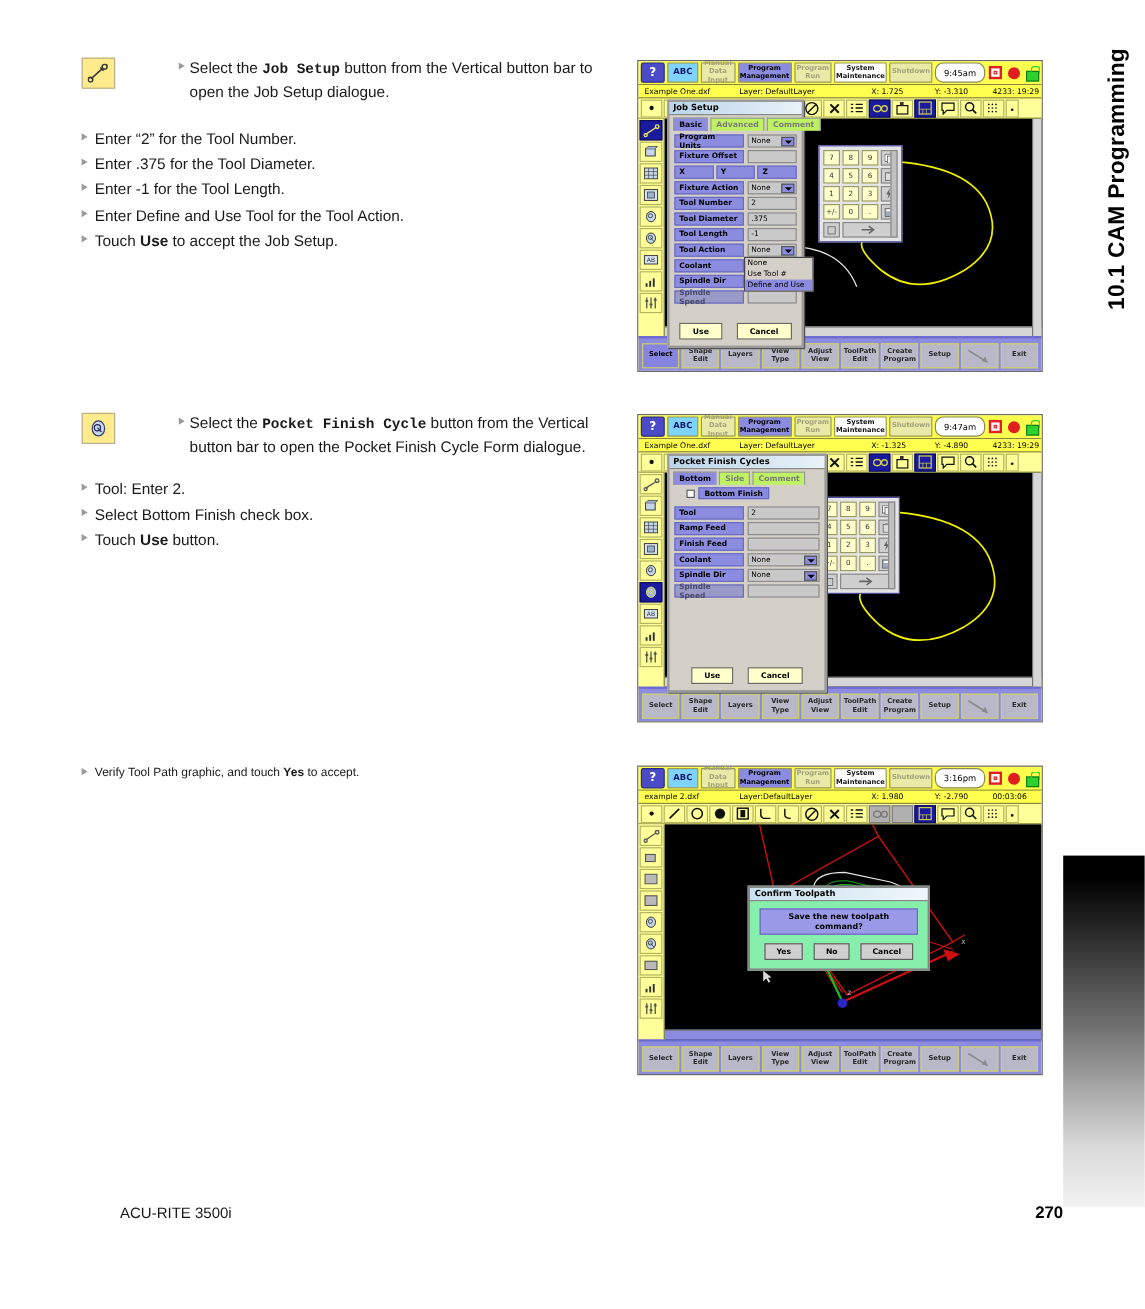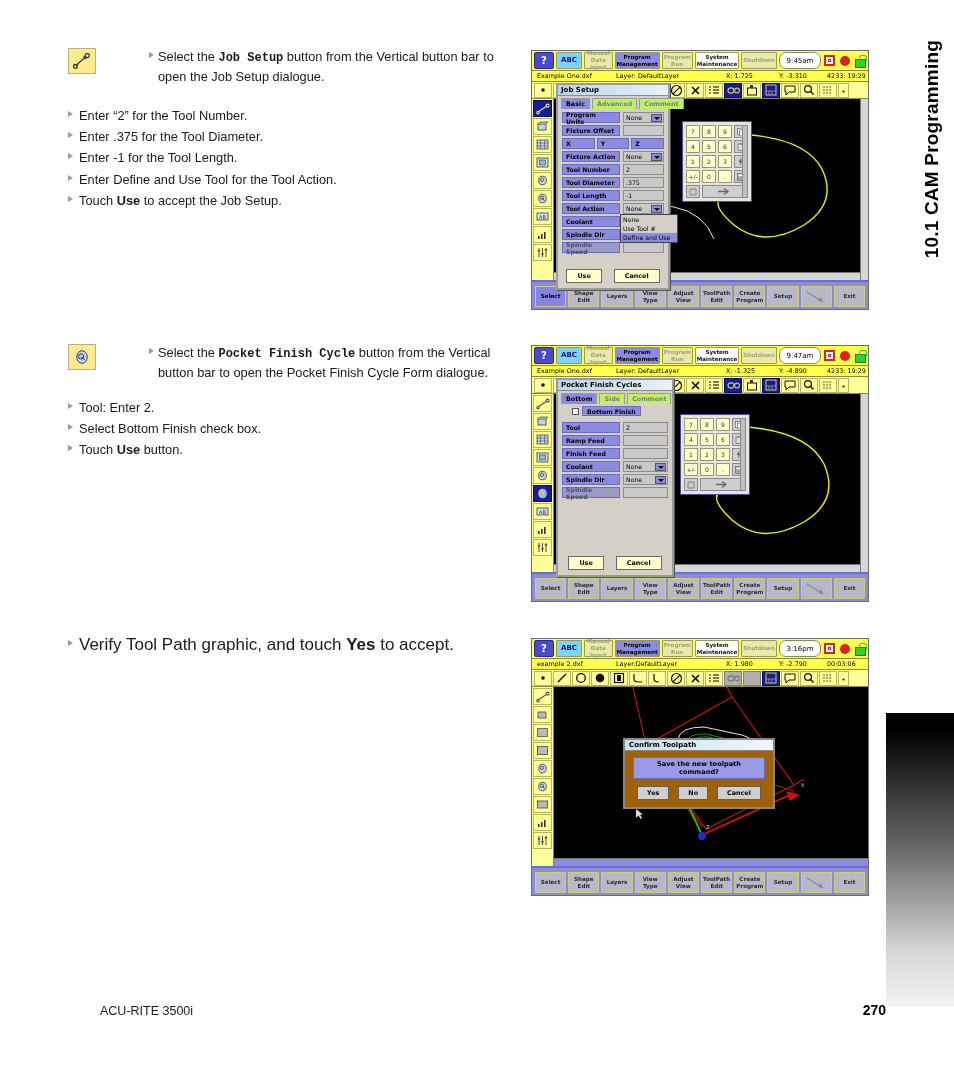--- a/index.html
+++ b/index.html
@@ -233,21 +233,21 @@
   .dlg-btns { display:flex; gap:12px; justify-content:center; padding:4px 0 5px; }
   .dbtn {
     background:#ffffcc; border:1px solid #6a6a6a; font-size:6.4px; font-weight:bold;
     padding:2px 10px; color:#000;
   }
   .cbrow { display:flex; align-items:center; gap:3px; padding:2px 0 3px 14px; }
   .cbox { width:7px;height:7px;background:#fff;border:1px solid #555; }
   .cblbl { background:#8b8be0;border:1px solid #6b6bc0;font-size:6.2px;font-weight:bold;padding:0 4px;height:10px;display:flex;align-items:center; }
 
   
-  .confirm { position:absolute; background:#a16207; border:2px solid #888; }
+  .confirm { position:absolute; background:#86efac; border:2px solid #888; }
   .confirm .ct {
     background: linear-gradient(to right,#c8e0ef,#f0f7fb);
     font-size:7px; font-weight:bold; padding:1px 4px; border-bottom:1px solid #888;
   }
   .confirm .cmsg {
     background:#9a9ae8; border:1px solid #6a6ac0; font-size:6.6px; font-weight:bold;
     margin:6px 8px 7px; padding:2px 4px; text-align:center; color:#000;
   }
   .confirm .cbtns { display:flex; gap:9px; justify-content:center; padding-bottom:7px; }
   .confirm .cbtn {
@@ -322,21 +322,21 @@
       <span class="tri"></span><span>Select the </span><span class="mono">Pocket Finish Cycle</span><span> button from the Vertical button bar to open the Pocket Finish Cycle Form dialogue.</span>
     </div>
     <div class="bullets" style="margin-top:16px">
       <div class="bullet"><span class="tri"></span><span>Tool: Enter 2.</span></div>
       <div class="bullet"><span class="tri"></span><span>Select Bottom Finish check box.</span></div>
       <div class="bullet"><span class="tri"></span>Touch <span class="b">Use</span> button.</div>
     </div>
   </div>
 
   <div class="blk blk-3">
-    <div class="bullet" style="font-size:17px">
+    <div class="bullet" style="font-size:10px">
       <span class="tri"></span><span>Verify Tool Path graphic, and touch </span><span class="b">Yes</span><span> to accept.</span>
     </div>
   </div>
 </div>
 
 <div class="shot shot-1">
   <div class="modebar">
     <div class="mb-help">?</div>
     <div class="mb-btn abc">ABC</div>
     <div class="mb-btn dim">Manual Data Input</div>
@@ -992,21 +992,21 @@
               </svg>
             </div>
         </div>
         <div class="kp-scroll"></div>
       </div>
       <div class="ruler-b"></div>
       <div class="ruler-r"></div>
     </div>
   </div>
 
-  <div class="dlg" style="left:24px; top:32px; width:118px;">
+  <div class="dlg" style="left:24px; top:32px; width:133px;">
     <div class="dlg-title">Pocket Finish Cycles</div>
     <div class="tabs">
       <div class="tab on">Bottom</div>
       <div class="tab">Side</div>
       <div class="tab">Comment</div>
     </div>
     <div class="cbrow">
       <div class="cbox"></div>
       <div class="cblbl">Bottom Finish</div>
     </div>

